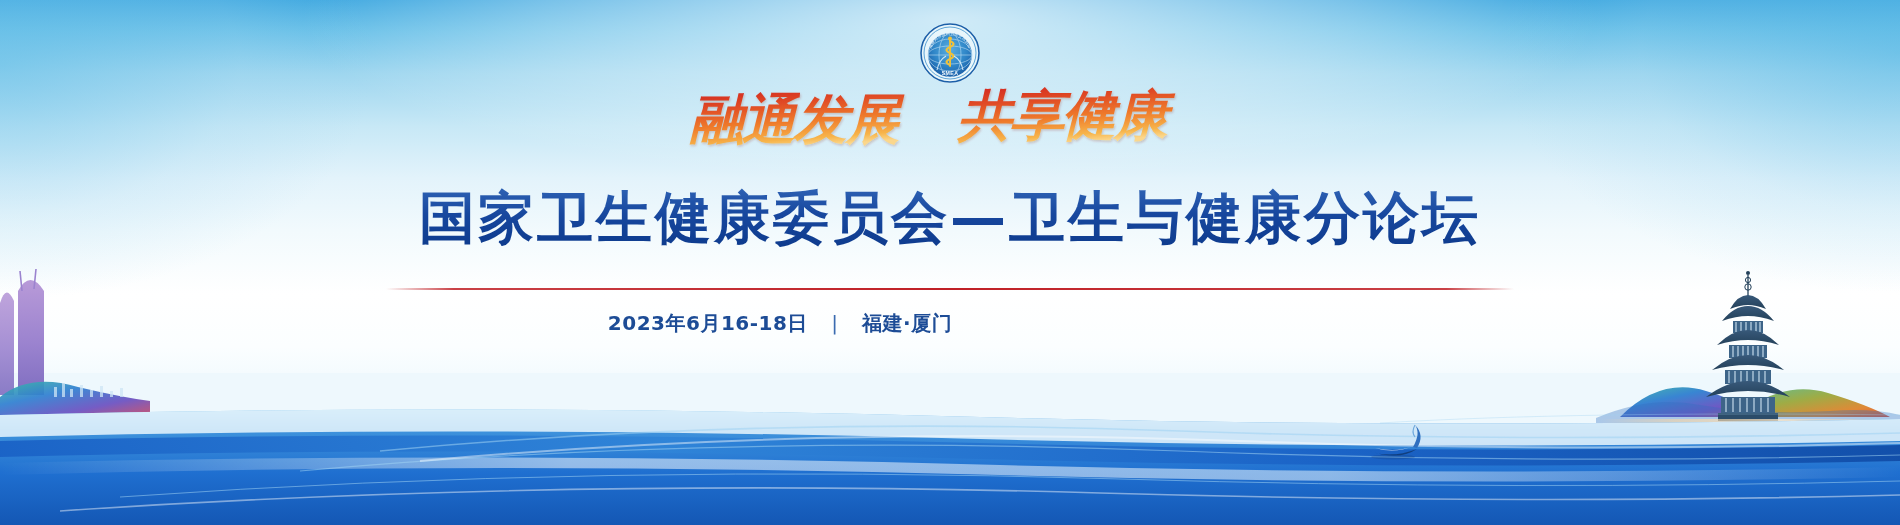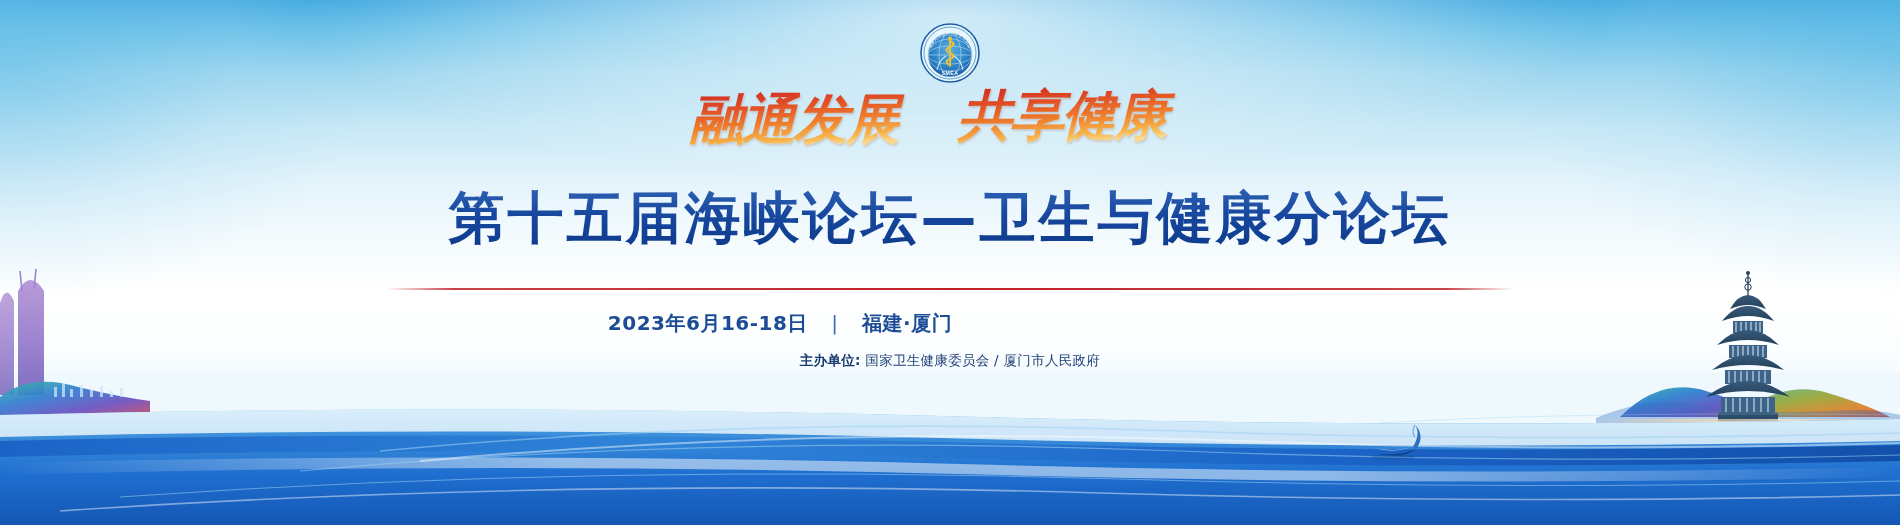--- a/index.html
+++ b/index.html
@@ -170,34 +170,30 @@
           <feDropShadow dx="0.8" dy="1.4" stdDeviation="1.1" flood-color="#8c2a12" flood-opacity=".24"></feDropShadow>
         </filter>
       </defs>
       <g filter="url(#calliShadow)">
         <text x="0" y="62" font-family="'DejaVu Sans','Liberation Sans',sans-serif" font-size="54" font-weight="bold" font-style="italic" fill="url(#calliG)" letter-spacing="-2">融通发展</text>
         <text x="268" y="58" font-family="'DejaVu Sans','Liberation Sans',sans-serif" font-size="54" font-weight="bold" font-style="italic" fill="url(#calliG)" letter-spacing="-2">共享健康</text>
       </g>
     </svg>
   </div>
 
-  <div id="title">第十五届海峡论坛—卫生与健康分论坛</div>
+  <div id="title">国家卫生健康委员会—卫生与健康分论坛</div>
 
   <div id="rule"></div>
 
   <div id="dateline">
     <span>2023年6月16-18日</span>
     <span class="sep">|</span>
     <span>福建·厦门</span>
   </div>
 
-  <div class="org-line" id="org1">
-    <span class="lead">主办单位:</span>
-    <span>国家卫生健康委员会 / 厦门市人民政府</span>
-  </div>
   <div class="org-line" id="org2">
     <span class="lead">承办单位:</span>
     <span>海峡两岸医药卫生交流协会 / 厦门市卫生健康委</span>
   </div>
 
   <svg class="scene-svg" width="1900" height="260" viewBox="0 0 1900 260">
     <defs>
       <linearGradient id="seaMain" x1="0" y1="0" x2="0" y2="1">
         <stop offset="0%" stop-color="#7fc2ec"></stop>
         <stop offset="18%" stop-color="#3f93dc"></stop>

